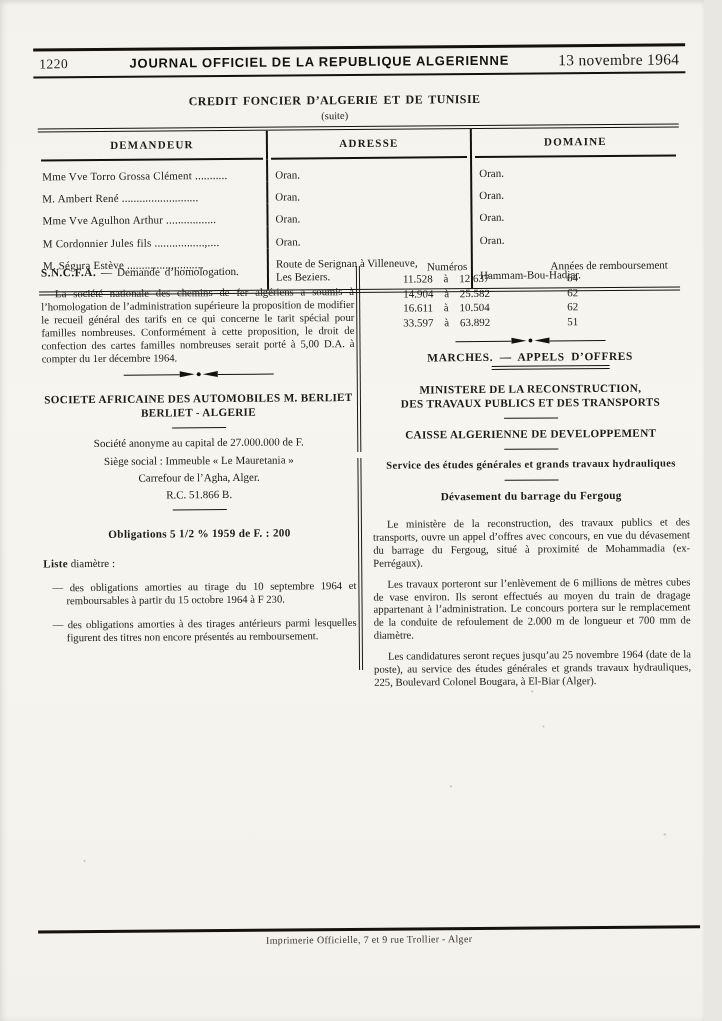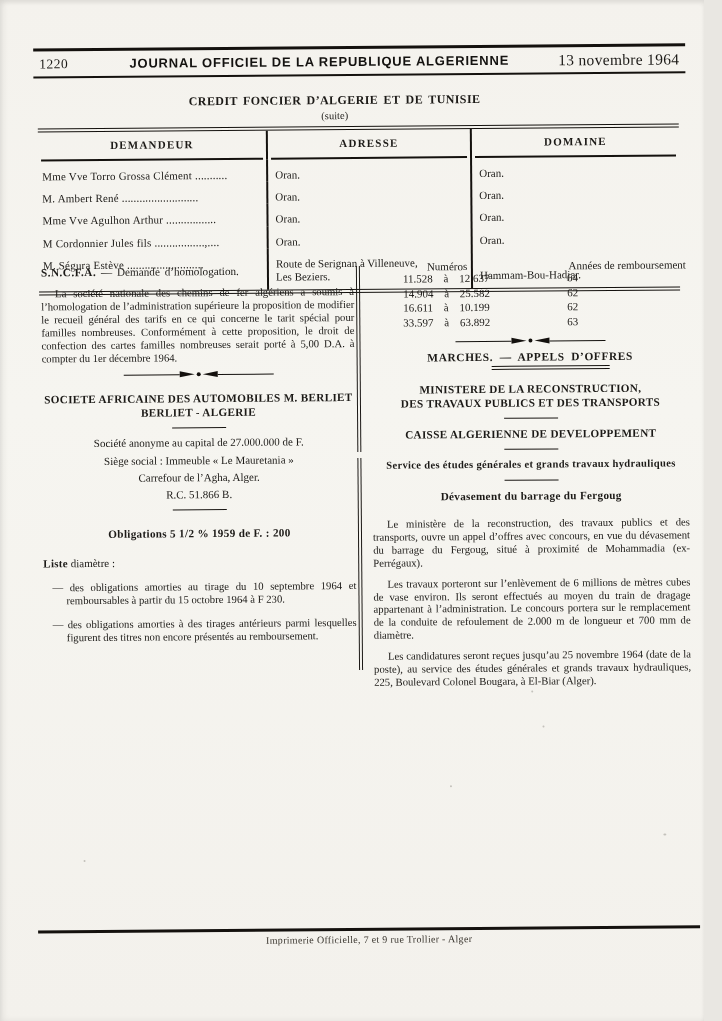--- a/index.html
+++ b/index.html
@@ -75,21 +75,21 @@
   
   .ornament{display:flex;align-items:center;width:150px;margin:8px auto 0;}
   .oline{flex:1;border-top:1.7px solid #14110e;}
   .oarrR{width:0;height:0;border-left:15px solid #14110e;border-top:3.3px solid transparent;border-bottom:3.3px solid transparent;}
   .oarrL{width:0;height:0;border-right:15px solid #14110e;border-top:3.3px solid transparent;border-bottom:3.3px solid transparent;}
   .odot{width:4px;height:4px;border-radius:50%;background:#14110e;margin:0 2px;}
 
   
   .numhead{display:flex;font-size:11px;}
   .nh1{margin-left:56px;}
-  .nh2{margin-left:auto;margin-right:2px;}
+  .nh2{margin-left:auto;margin-right:20px;}
   .numrow{position:relative;height:14.5px;font-size:11px;}
   .numrow:first-of-type{margin-top:5px;}
   .range{position:absolute;left:32px;word-spacing:8px;}
   .yr{position:absolute;left:196px;width:46px;text-align:left;}
   .marches{text-align:center;font-weight:700;font-size:11.4px;letter-spacing:.6px;word-spacing:3px;margin-top:7px;}
 
   
   .pfooter{position:absolute;top:928px;left:34px;right:8px;border-top:3px solid #14110e;}
   .imprint{text-align:center;font-size:10px;color:#3a362f;margin-top:3px;letter-spacing:.3px;}
 
@@ -188,26 +188,26 @@
         </div>
         <div class="numrow">
           <span class="range">11.528 à 12.637</span>
           <span class="yr">64</span>
         </div>
         <div class="numrow">
           <span class="range">14.904 à 25.582</span>
           <span class="yr">62</span>
         </div>
         <div class="numrow">
-          <span class="range">16.611 à 10.199</span>
+          <span class="range">16.611 à 10.504</span>
           <span class="yr">62</span>
         </div>
         <div class="numrow">
           <span class="range">33.597 à 63.892</span>
-          <span class="yr">63</span>
+          <span class="yr">51</span>
         </div>
       </div>
 
       <div class="ornament">
         <span class="oline"></span>
         <span class="oarrR"></span>
         <span class="odot"></span>
         <span class="oarrL"></span>
         <span class="oline"></span>
       </div>

